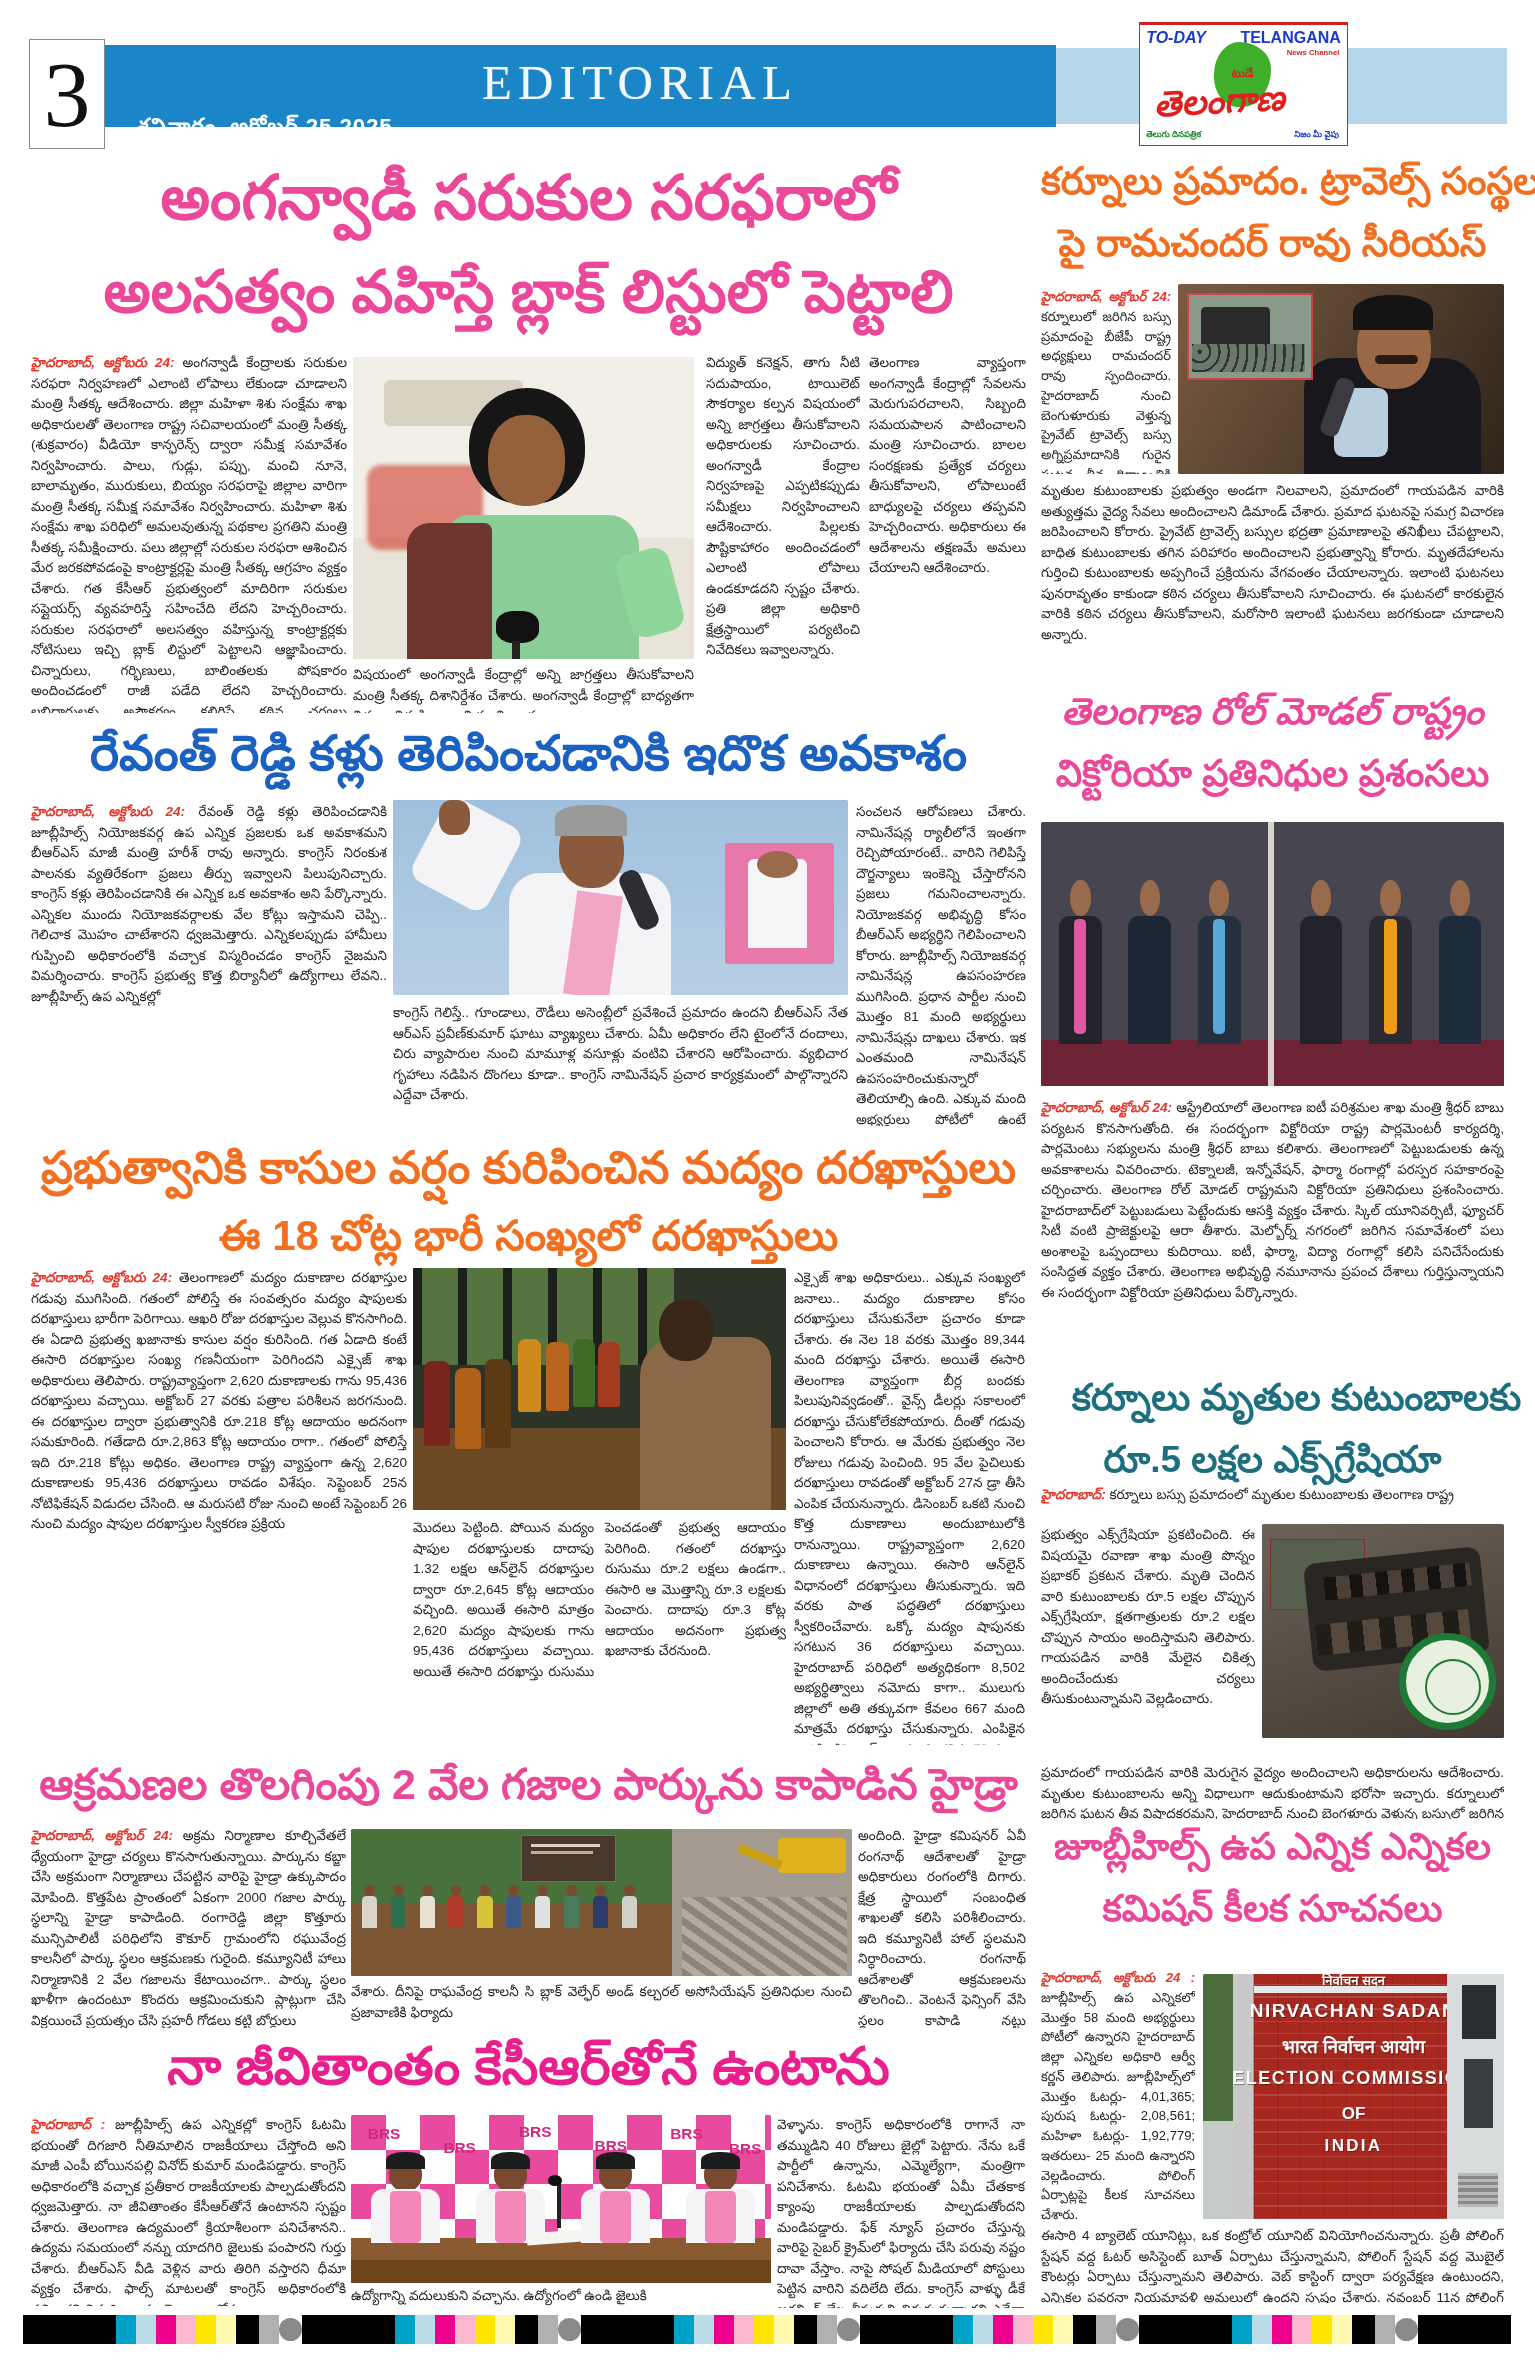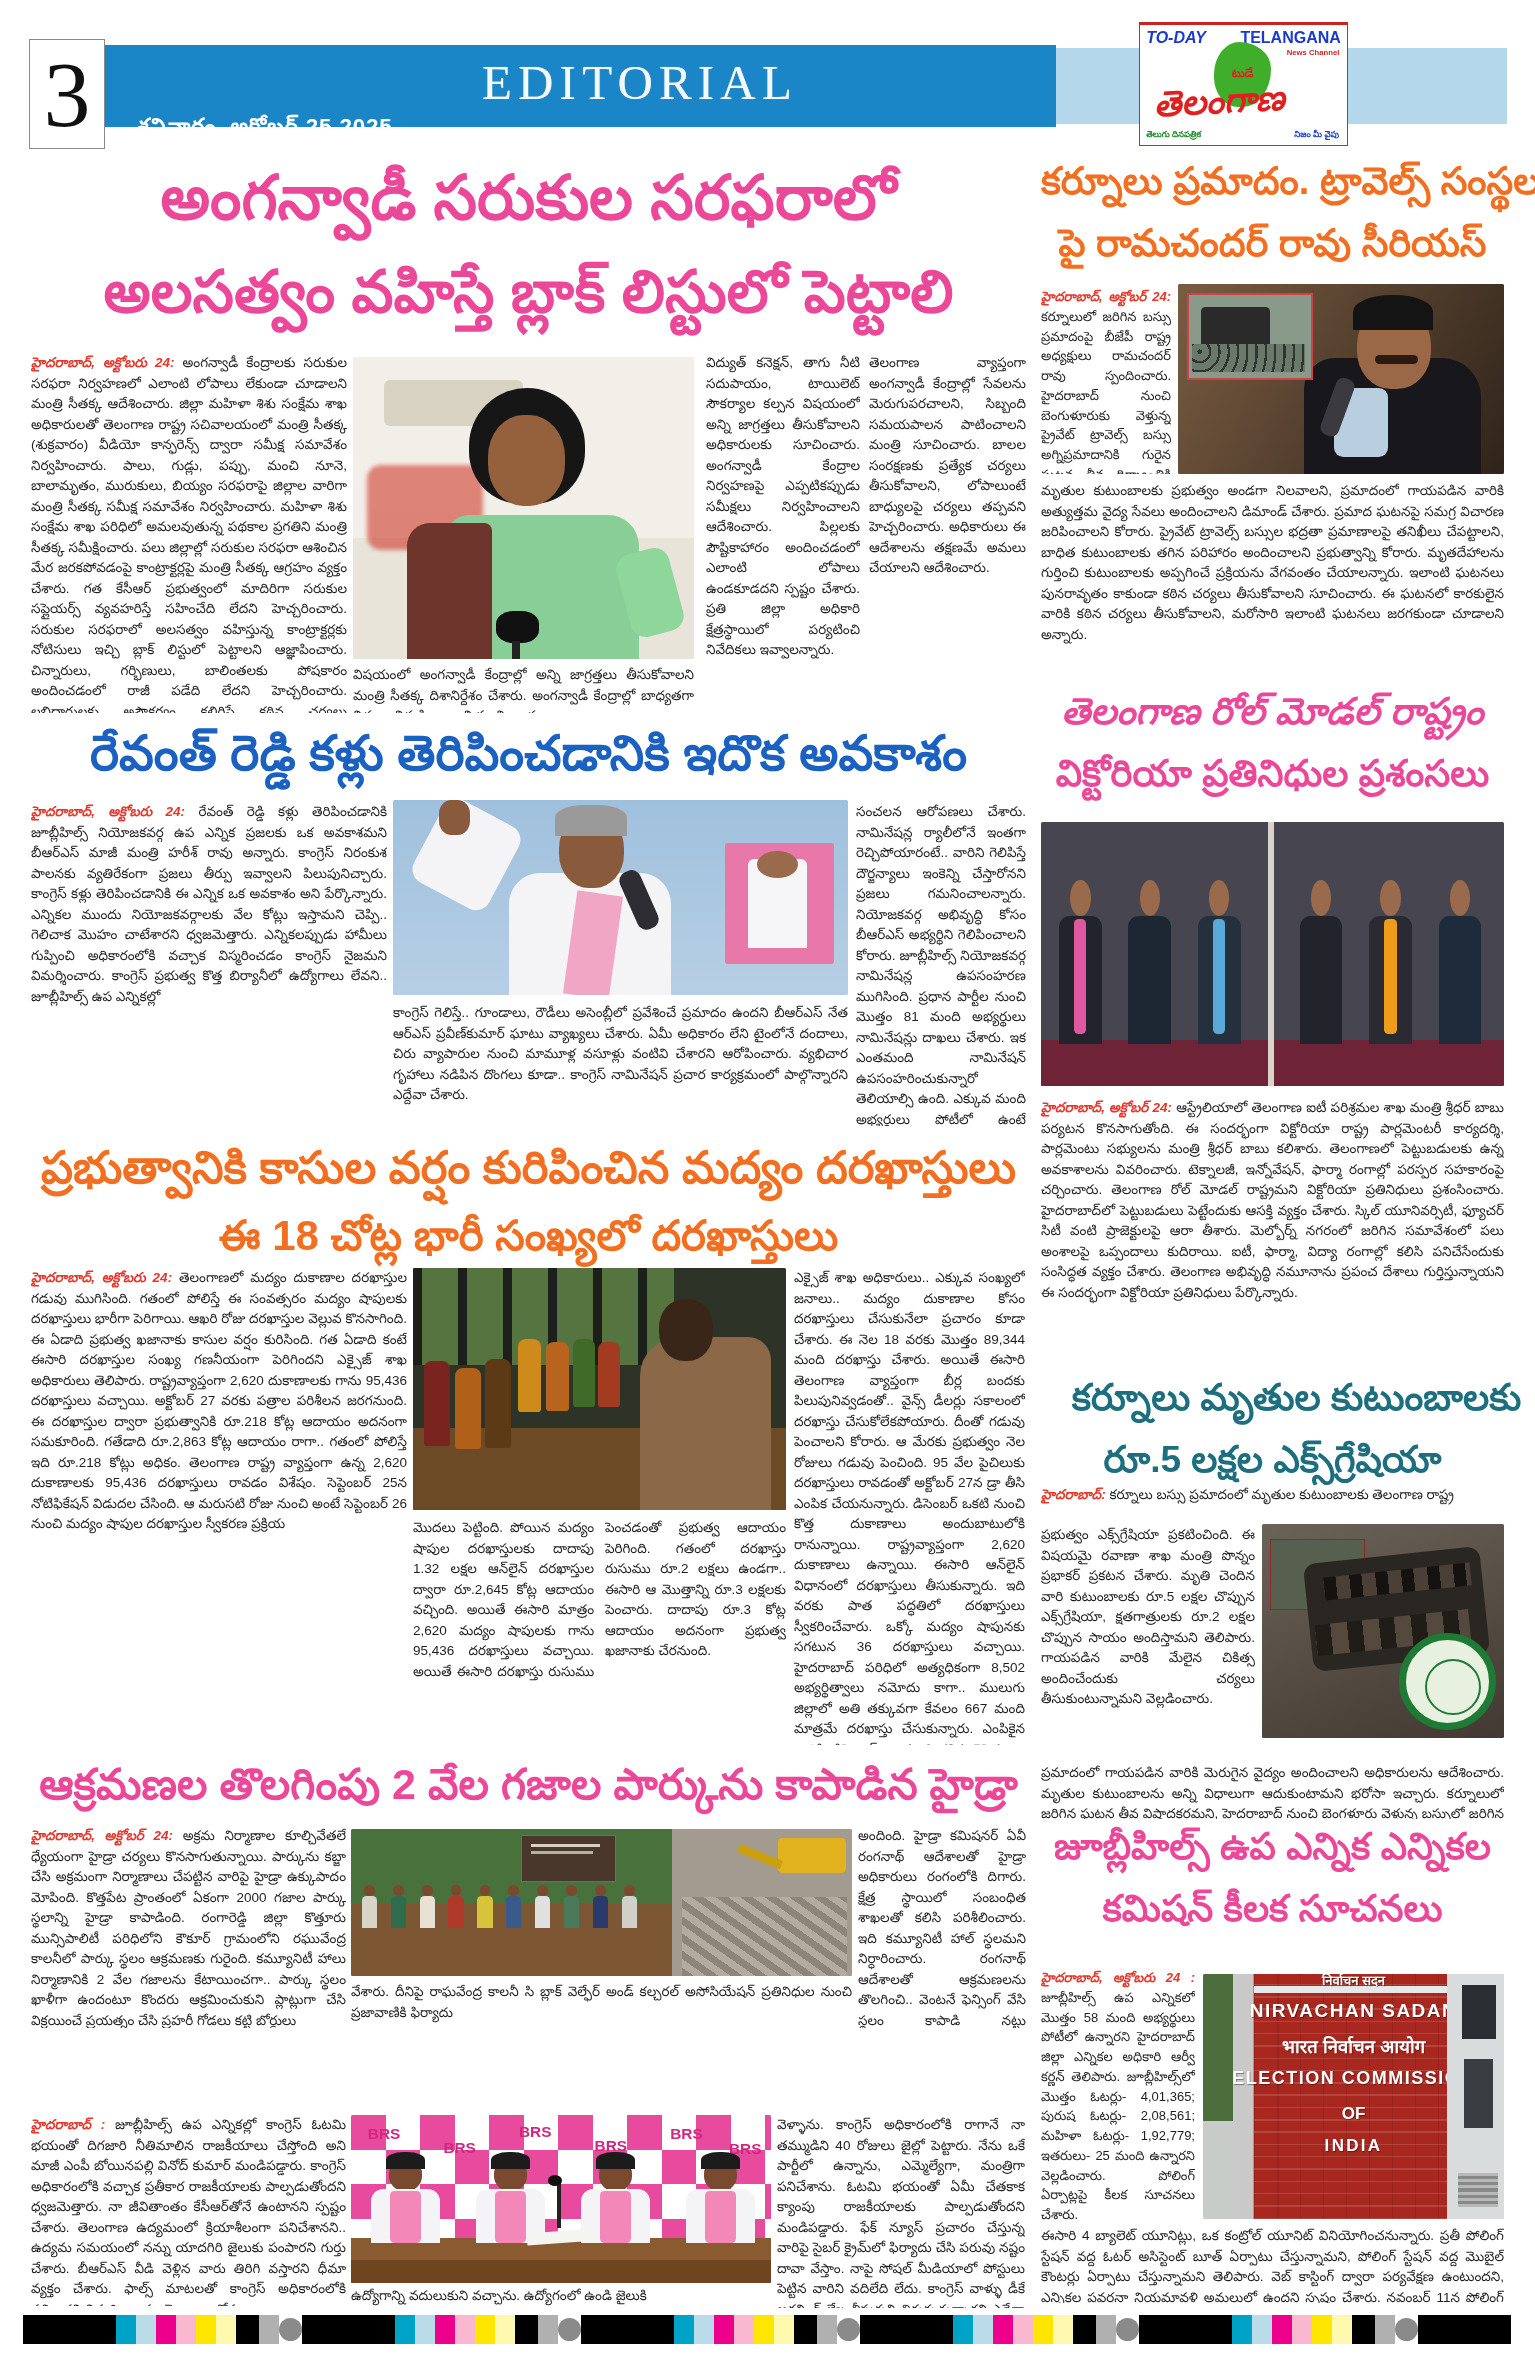--- a/index.html
+++ b/index.html
@@ -205,20 +205,21 @@
         </div>
       </div>
     <div style="left:64%;top:0;width:36%;height:100%;background:#a39a90;position:absolute;"></div>
     <div style="left:66%;top:46%;width:33%;height:54%;background:repeating-linear-gradient(35deg,#8d847a 0 7px,#b3aaa0 7px 14px);position:absolute;"></div>
     <div style="right:6.2px;top:9.3px;width:68px;height:35px;background:#e2b11e;border-radius:4.6px;position:absolute;"></div>
     <div style="right:69px;top:23px;width:46px;height:9.3px;background:#caa012;transform:rotate(22deg);position:absolute;"></div>
   </div>
   <div class="abs tx" style="left:351px;top:1982px;width:501px;height:45px;">వేశారు. దీనిపై రాఘవేంద్ర కాలనీ సి బ్లాక్ వెల్ఫేర్ అండ్ కల్చరల్ అసోసియేషన్ ప్రతినిధుల నుంచి ప్రజావాణికి ఫిర్యాదు</div>
   <div class="abs tx" style="left:858px;top:1826px;width:168px;height:202px;">అందింది. హైడ్రా కమిషనర్ ఏవీ రంగనాథ్ ఆదేశాలతో హైడ్రా అధికారులు రంగంలోకి దిగారు. క్షేత్ర స్థాయిలో సంబంధిత శాఖలతో కలిసి పరిశీలించారు. ఇది కమ్యూనిటీ హాల్ స్థలమని నిర్ధారించారు. రంగనాథ్ ఆదేశాలతో ఆక్రమణలను తొలగించి.. వెంటనే ఫెన్సింగ్ వేసి స్థలం కాపాడి నట్టు ఏర్పాటుచేశారు. ఈ పార్కు స్థలం ప్రజల వరకూ ఉంటుందని పేర్కొన్నారు.</div>
 
+  <div class="abs hl pinkh" style="left:31px;top:2037px;width:995px;font-size:52px;">నా జీవితాంతం కేసీఆర్‌తోనే ఉంటాను</div>
 
   <div class="abs tx" style="left:31px;top:2115px;width:315px;height:191px;">
     <span class="dl">హైదరాబాద్ :</span>
     <span>జూబ్లీహిల్స్ ఉప ఎన్నికల్లో కాంగ్రెస్ ఓటమి భయంతో దిగజారి నీతిమాలిన రాజకీయాలు చేస్తోంది అని మాజీ ఎంపీ బోయినపల్లి వినోద్ కుమార్ మండిపడ్డారు. కాంగ్రెస్ అధికారంలోకి వచ్చాక ప్రతీకార రాజకీయాలకు పాల్పడుతోందని ధ్వజమెత్తారు. నా జీవితాంతం కేసీఆర్‌తోనే ఉంటానని స్పష్టం చేశారు. తెలంగాణ ఉద్యమంలో క్రియాశీలంగా పనిచేశానని.. ఉద్యమ సమయంలో నన్ను యాదగిరి జైలుకు పంపారని గుర్తు చేశారు. బీఆర్ఎస్ వీడి వెళ్లిన వారు తిరిగి వస్తారని ధీమా వ్యక్తం చేశారు. ఫాల్స్ మాటలతో కాంగ్రెస్ అధికారంలోకి వచ్చిందని విమర్శించారు. తెలంగాణ కోసం</span>
   </div>
 
   <div class="abs ph checker" style="left:351px;top:2115px;width:420px;height:168px;">
     <div id="brsLabels" style="left:0;top:0;width:100%;height:100%;position:absolute;">
         <span class="brs-label" style="left: 4%; top: 6%;">BRS</span>
         <span class="brs-label" style="left: 22%; top: 14%;">BRS</span>

